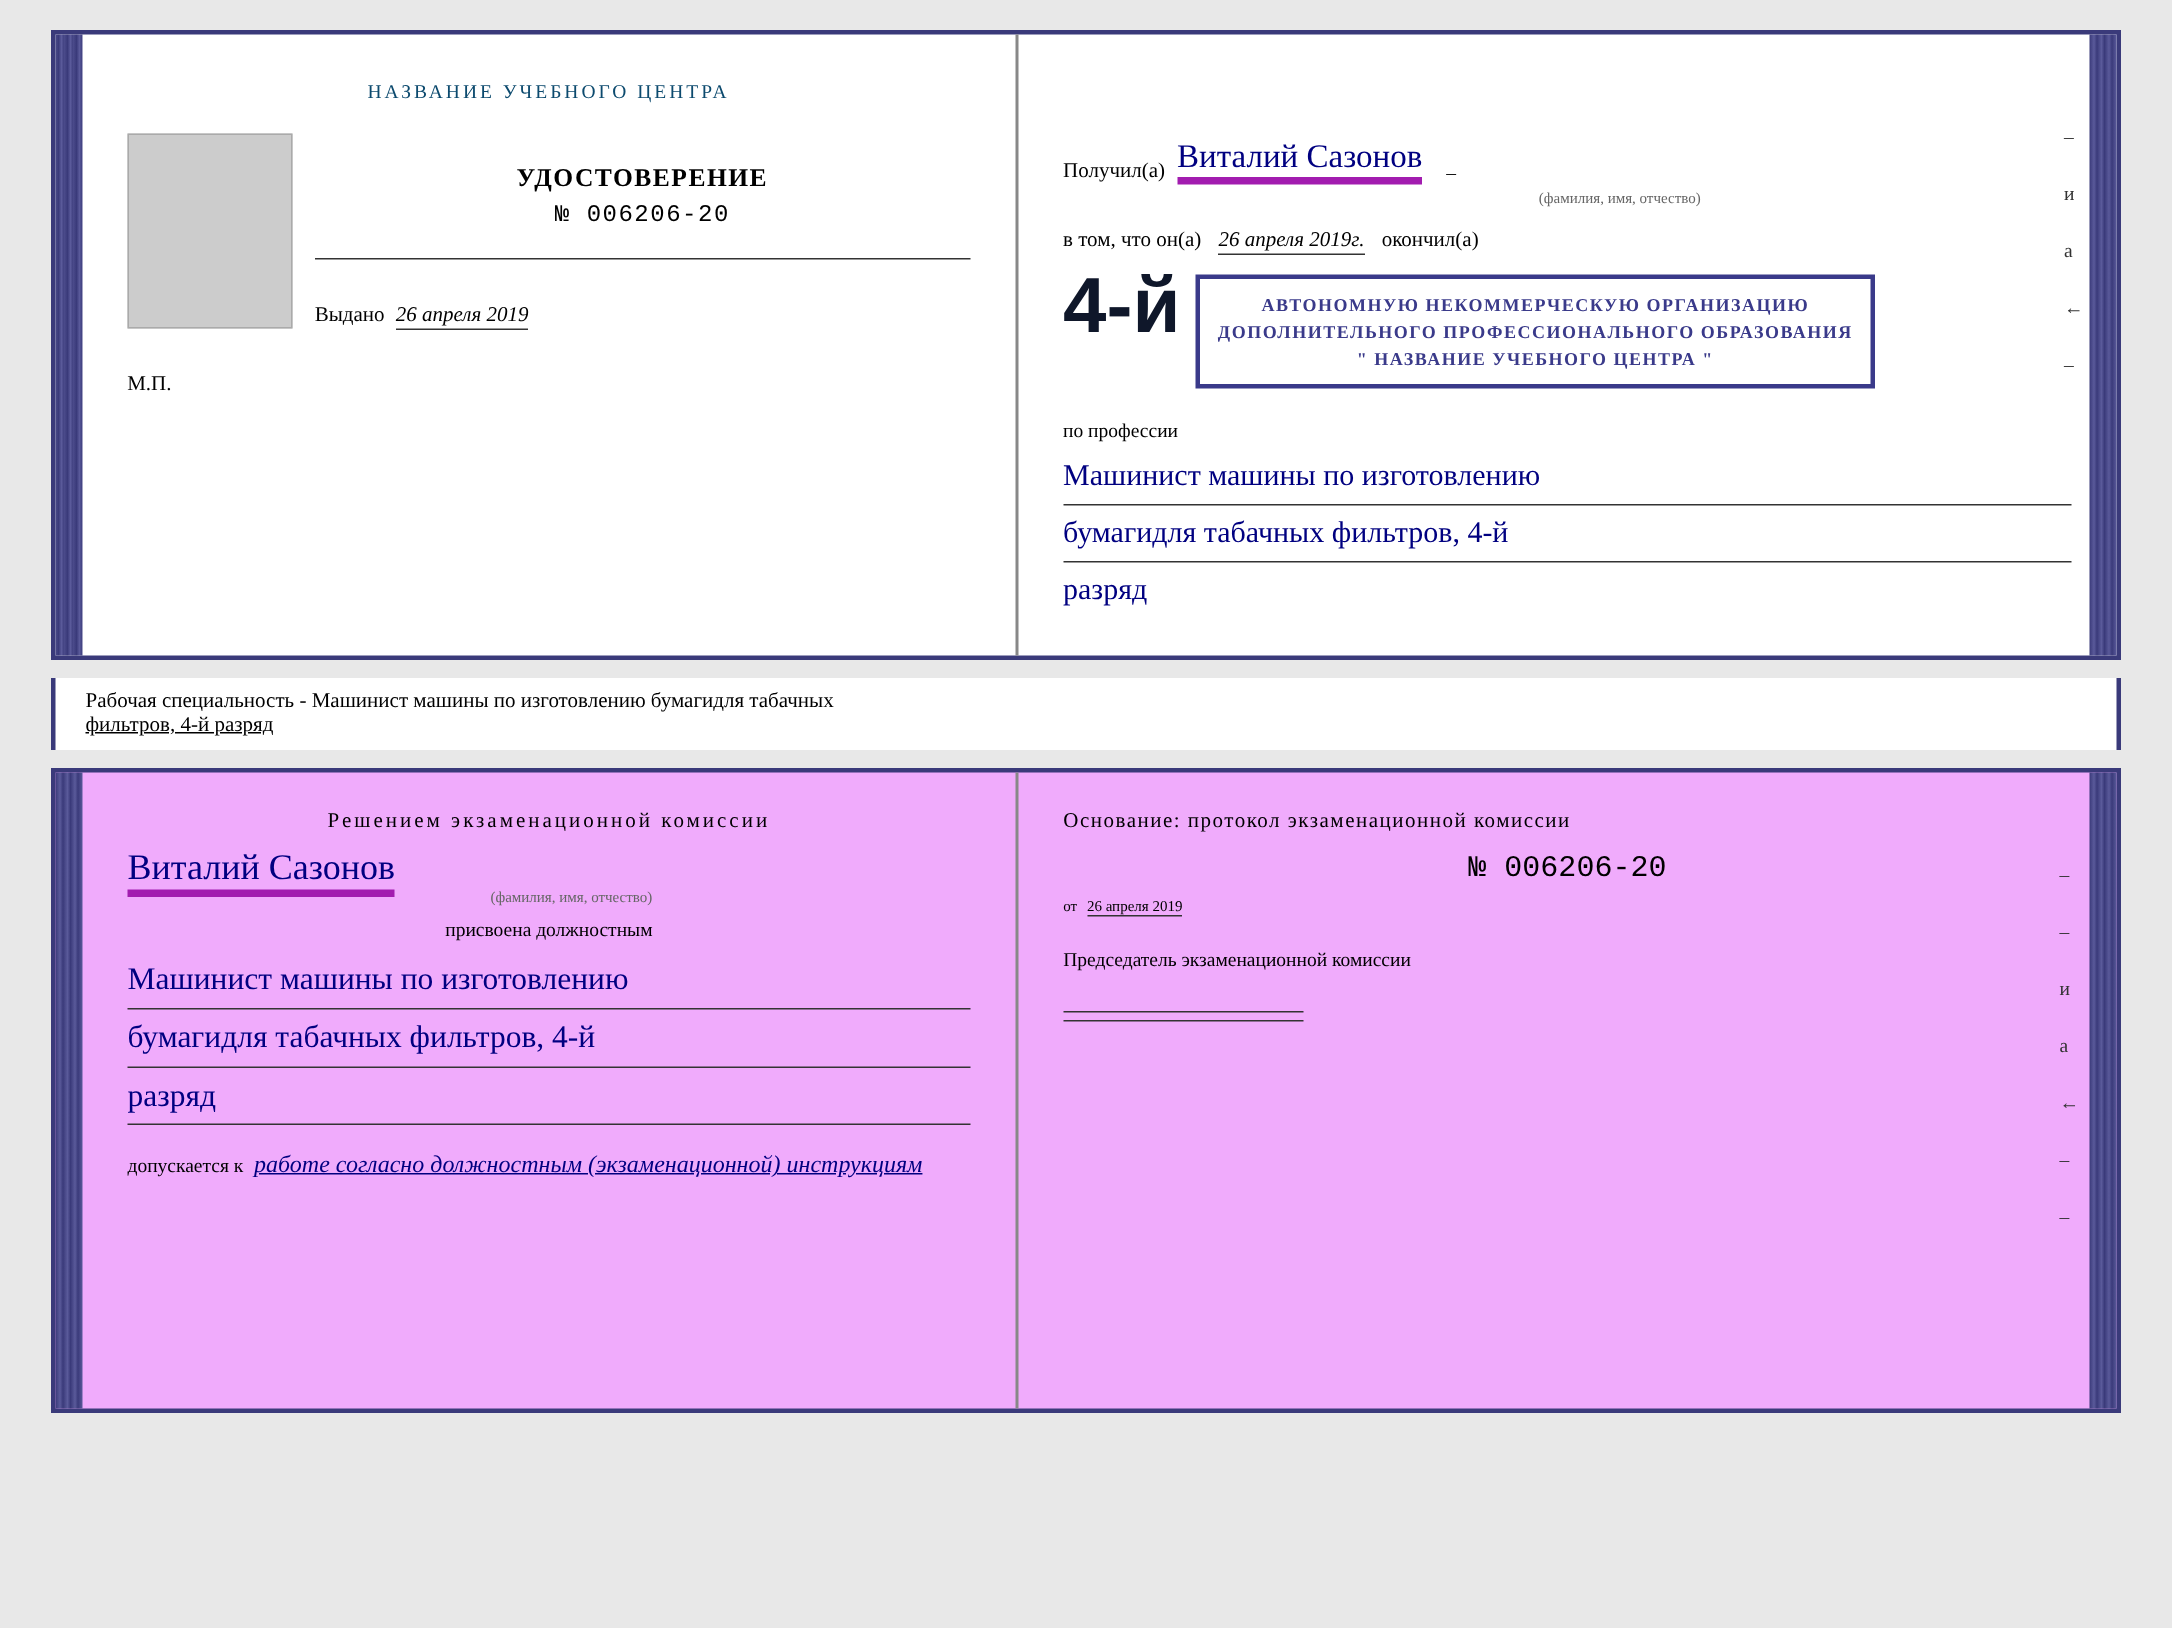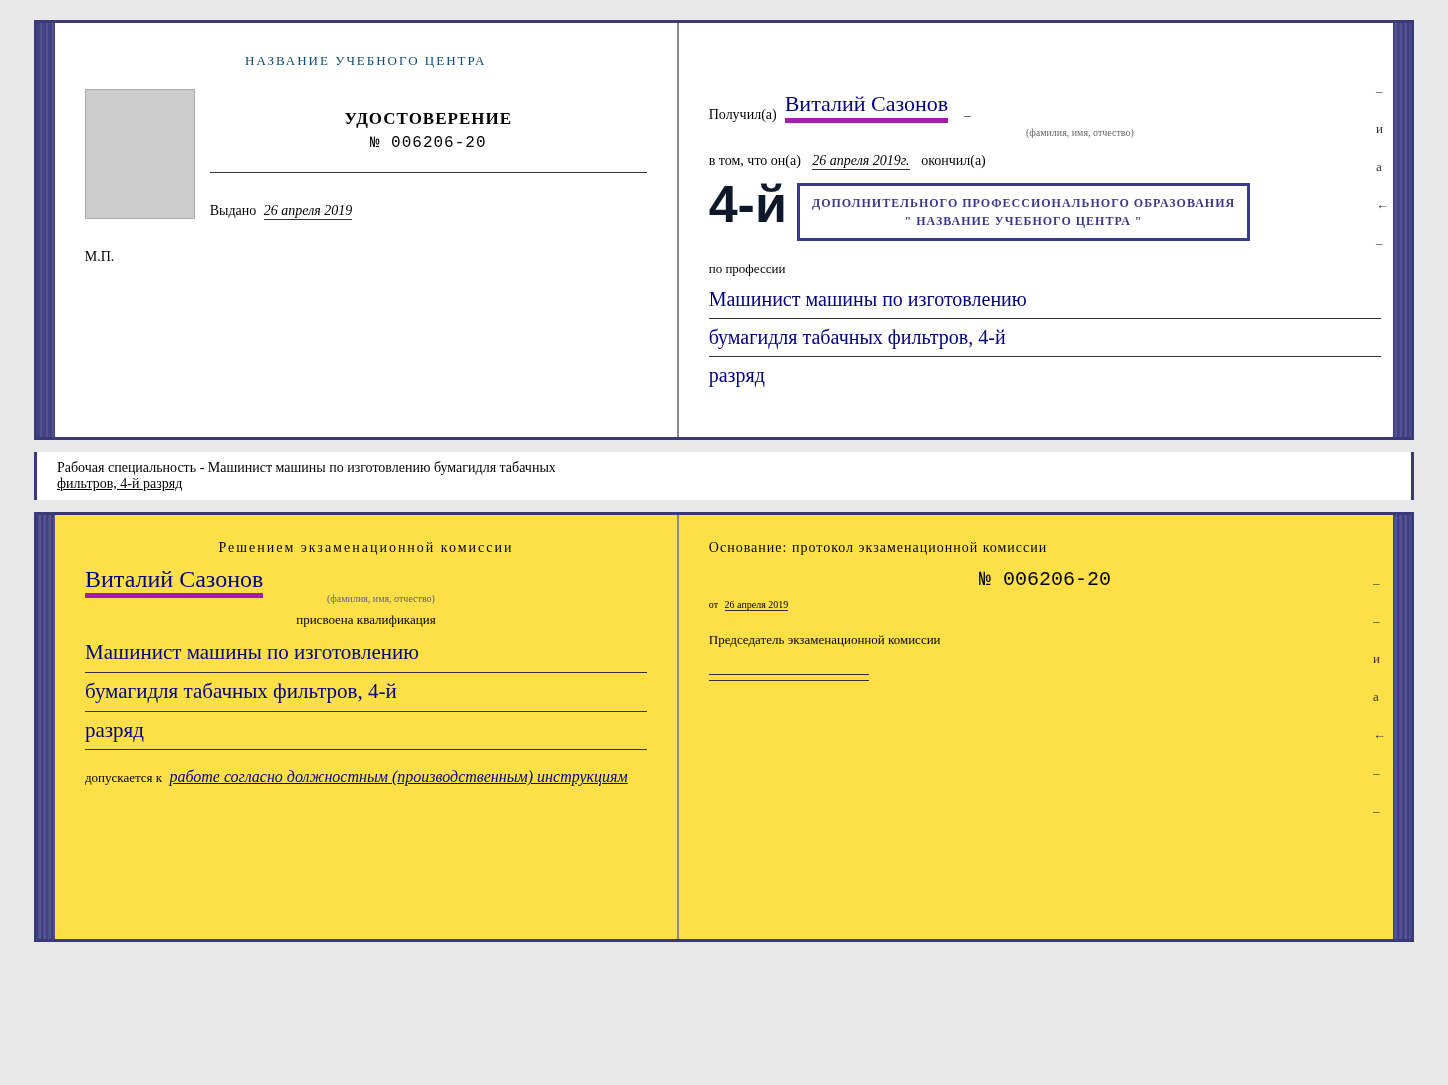--- a/index.html
+++ b/index.html
@@ -183,21 +183,21 @@
 
     .description-line .underline {
       text-decoration: underline;
     }
 
     
     .bottom-document {
       display: flex;
       width: 1380px;
       border: 3px solid #3a3a7a;
-      background: #fde047;
+      background: #f0abfc;
       min-height: 430px;
       position: relative;
     }
 
     .bottom-left-page {
       width: 46%;
       border-right: 2px solid #888;
       padding: 25px 30px 20px 30px;
       display: flex;
       flex-direction: column;
@@ -360,20 +360,21 @@
 
     <div class="in-that-line">
       <span>в том, что он(а)</span>
       <span class="text-with-underline" style="font-style:italic; margin:0 8px;">26 апреля 2019г.</span>
       <span>окончил(а)</span>
     </div>
 
     <div style="display:flex; align-items:flex-start; gap:10px;">
       <div class="big-num">4-й</div>
       <div class="stamp-block">
+        <div>АВТОНОМНУЮ НЕКОММЕРЧЕСКУЮ ОРГАНИЗАЦИЮ</div>
         <div>ДОПОЛНИТЕЛЬНОГО ПРОФЕССИОНАЛЬНОГО ОБРАЗОВАНИЯ</div>
         <div>" НАЗВАНИЕ УЧЕБНОГО ЦЕНТРА "</div>
       </div>
     </div>
 
     <div class="dash-right">
       <span>–</span>
       <span class="и-char">и</span>
       <span class="а-char">а</span>
       <span class="к-char">←</span>
@@ -400,29 +401,29 @@
 
   <div class="bottom-left-page" style="margin-left:18px;">
     <div class="section-title" style="letter-spacing:2px;">Решением экзаменационной комиссии</div>
 
     <div class="name-block">
       <span class="handwritten" style="font-size:24px;">Виталий Сазонов</span>
       <br>
       <span class="small-label" style="margin-left:30px;">(фамилия, имя, отчество)</span>
     </div>
 
-    <div class="assigned-text">присвоена квалификация</div>
+    <div class="assigned-text">присвоена должностным</div>
 
     <div class="handwritten-lg">Машинист машины по изготовлению</div>
     <div class="handwritten-lg">бумагидля табачных фильтров, 4-й</div>
     <div class="handwritten-lg">разряд</div>
 
     <div class="allowed-text">
       <span>допускается к</span>
-      <span class="italic-handwritten" style="font-style:italic; text-decoration:underline; font-family:'Brush Script MT', cursive; font-size:16px; color:#000080; margin-left:4px;">работе согласно должностным (производственным) инструкциям</span>
+      <span class="italic-handwritten" style="font-style:italic; text-decoration:underline; font-family:'Brush Script MT', cursive; font-size:16px; color:#000080; margin-left:4px;">работе согласно должностным (экзаменационной) инструкциям</span>
     </div>
   </div>
 
   <div class="bottom-right-page">
     <div class="basis-text">Основание: протокол экзаменационной комиссии</div>
 
     <div class="cert-num-large">№  006206-20</div>
 
     <div class="date-line-right">
       <span>от</span>

